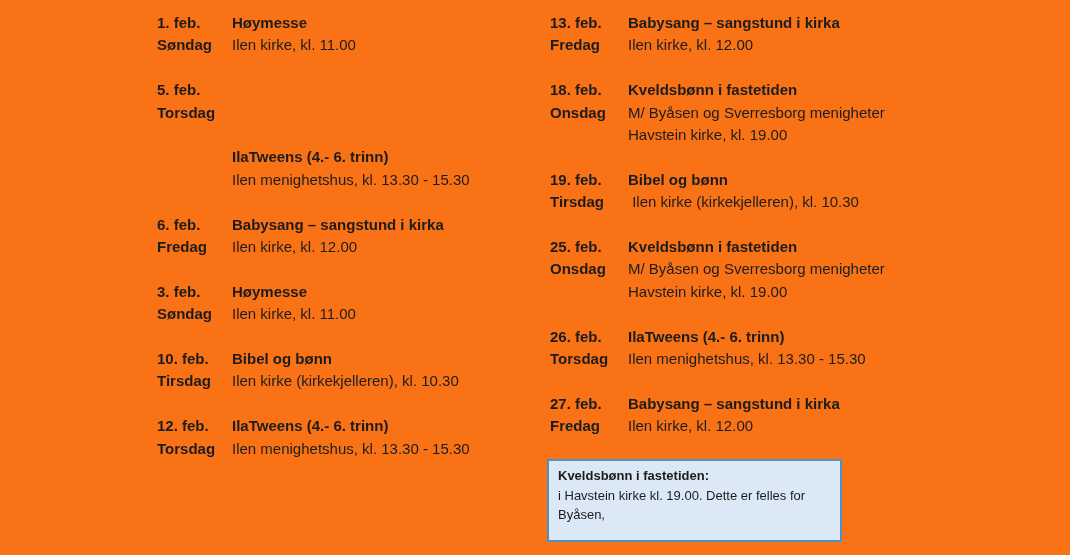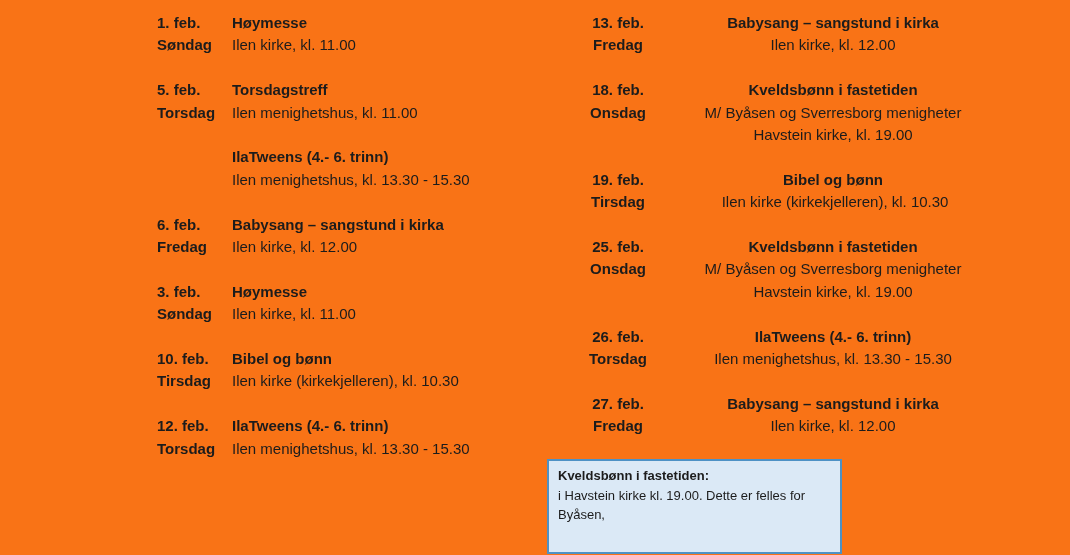--- a/index.html
+++ b/index.html
@@ -8,36 +8,36 @@
     background: #ffffff;
     font-family: "Liberation Sans", sans-serif;
     color: #1c1c1c;
     overflow: hidden;
     position: relative;
   }
   .page { position: absolute; inset: 0; width: 1070px; height: 555px; background: #f97316; }
 
   .col { position: absolute; top: 12px; font-size: 15px; line-height: 22.4px; }
   .col-left  { left: 157px; width: 385px; }
-  .col-right { left: 579px; width: 430px; text-align: center; }
+  .col-right { left: 550px; width: 430px; }
 
   .entry { display: flex; margin-bottom: 22.4px; }
   .date-cell { flex: 0 0 75px; }
   .col-right .date-cell { flex: 0 0 78px; }
   .text-cell { flex: 1 1 auto; }
 
   .date  { font-weight: bold; white-space: pre-wrap; }
   .day   { font-weight: bold; white-space: pre-wrap; }
   .title { font-weight: bold; white-space: pre-wrap; }
   .loc   { font-weight: normal; white-space: pre-wrap; }
 
   .info-box {
     position: absolute;
     left: 547px; top: 459px;
-    width: 295px; height: 95px;
+    width: 295px; height: 83px;
     background: #dbe9f6;
     border: 2px solid #4e91c5;
     padding: 5px 10px 20px 9px;
     font-size: 13px;
     line-height: 19.5px;
   }
   .info-title { font-weight: bold; }
   .info-line  { font-weight: normal; white-space: pre-wrap; }
 </style>
 </head>
@@ -56,24 +56,20 @@
         <div class="title">Høymesse</div>
         <div class="loc">Ilen kirke, kl. 11.00</div>
       </div>
     </div>
 
     <div class="entry">
       <div class="date-cell">
         <div class="date">5. feb.</div>
         <div class="day">Torsdag</div>
       </div>
-      <div class="text-cell">
-        <div class="title">Torsdagstreff</div>
-        <div class="loc">Ilen menighetshus, kl. 11.00</div>
-      </div>
     </div>
 
     <div class="entry">
       <div class="date-cell">
         <div class="date"></div>
         <div class="day"></div>
       </div>
       <div class="text-cell">
         <div class="title">IlaTweens (4.- 6. trinn)</div>
         <div class="loc">Ilen menighetshus, kl. 13.30 - 15.30</div>

